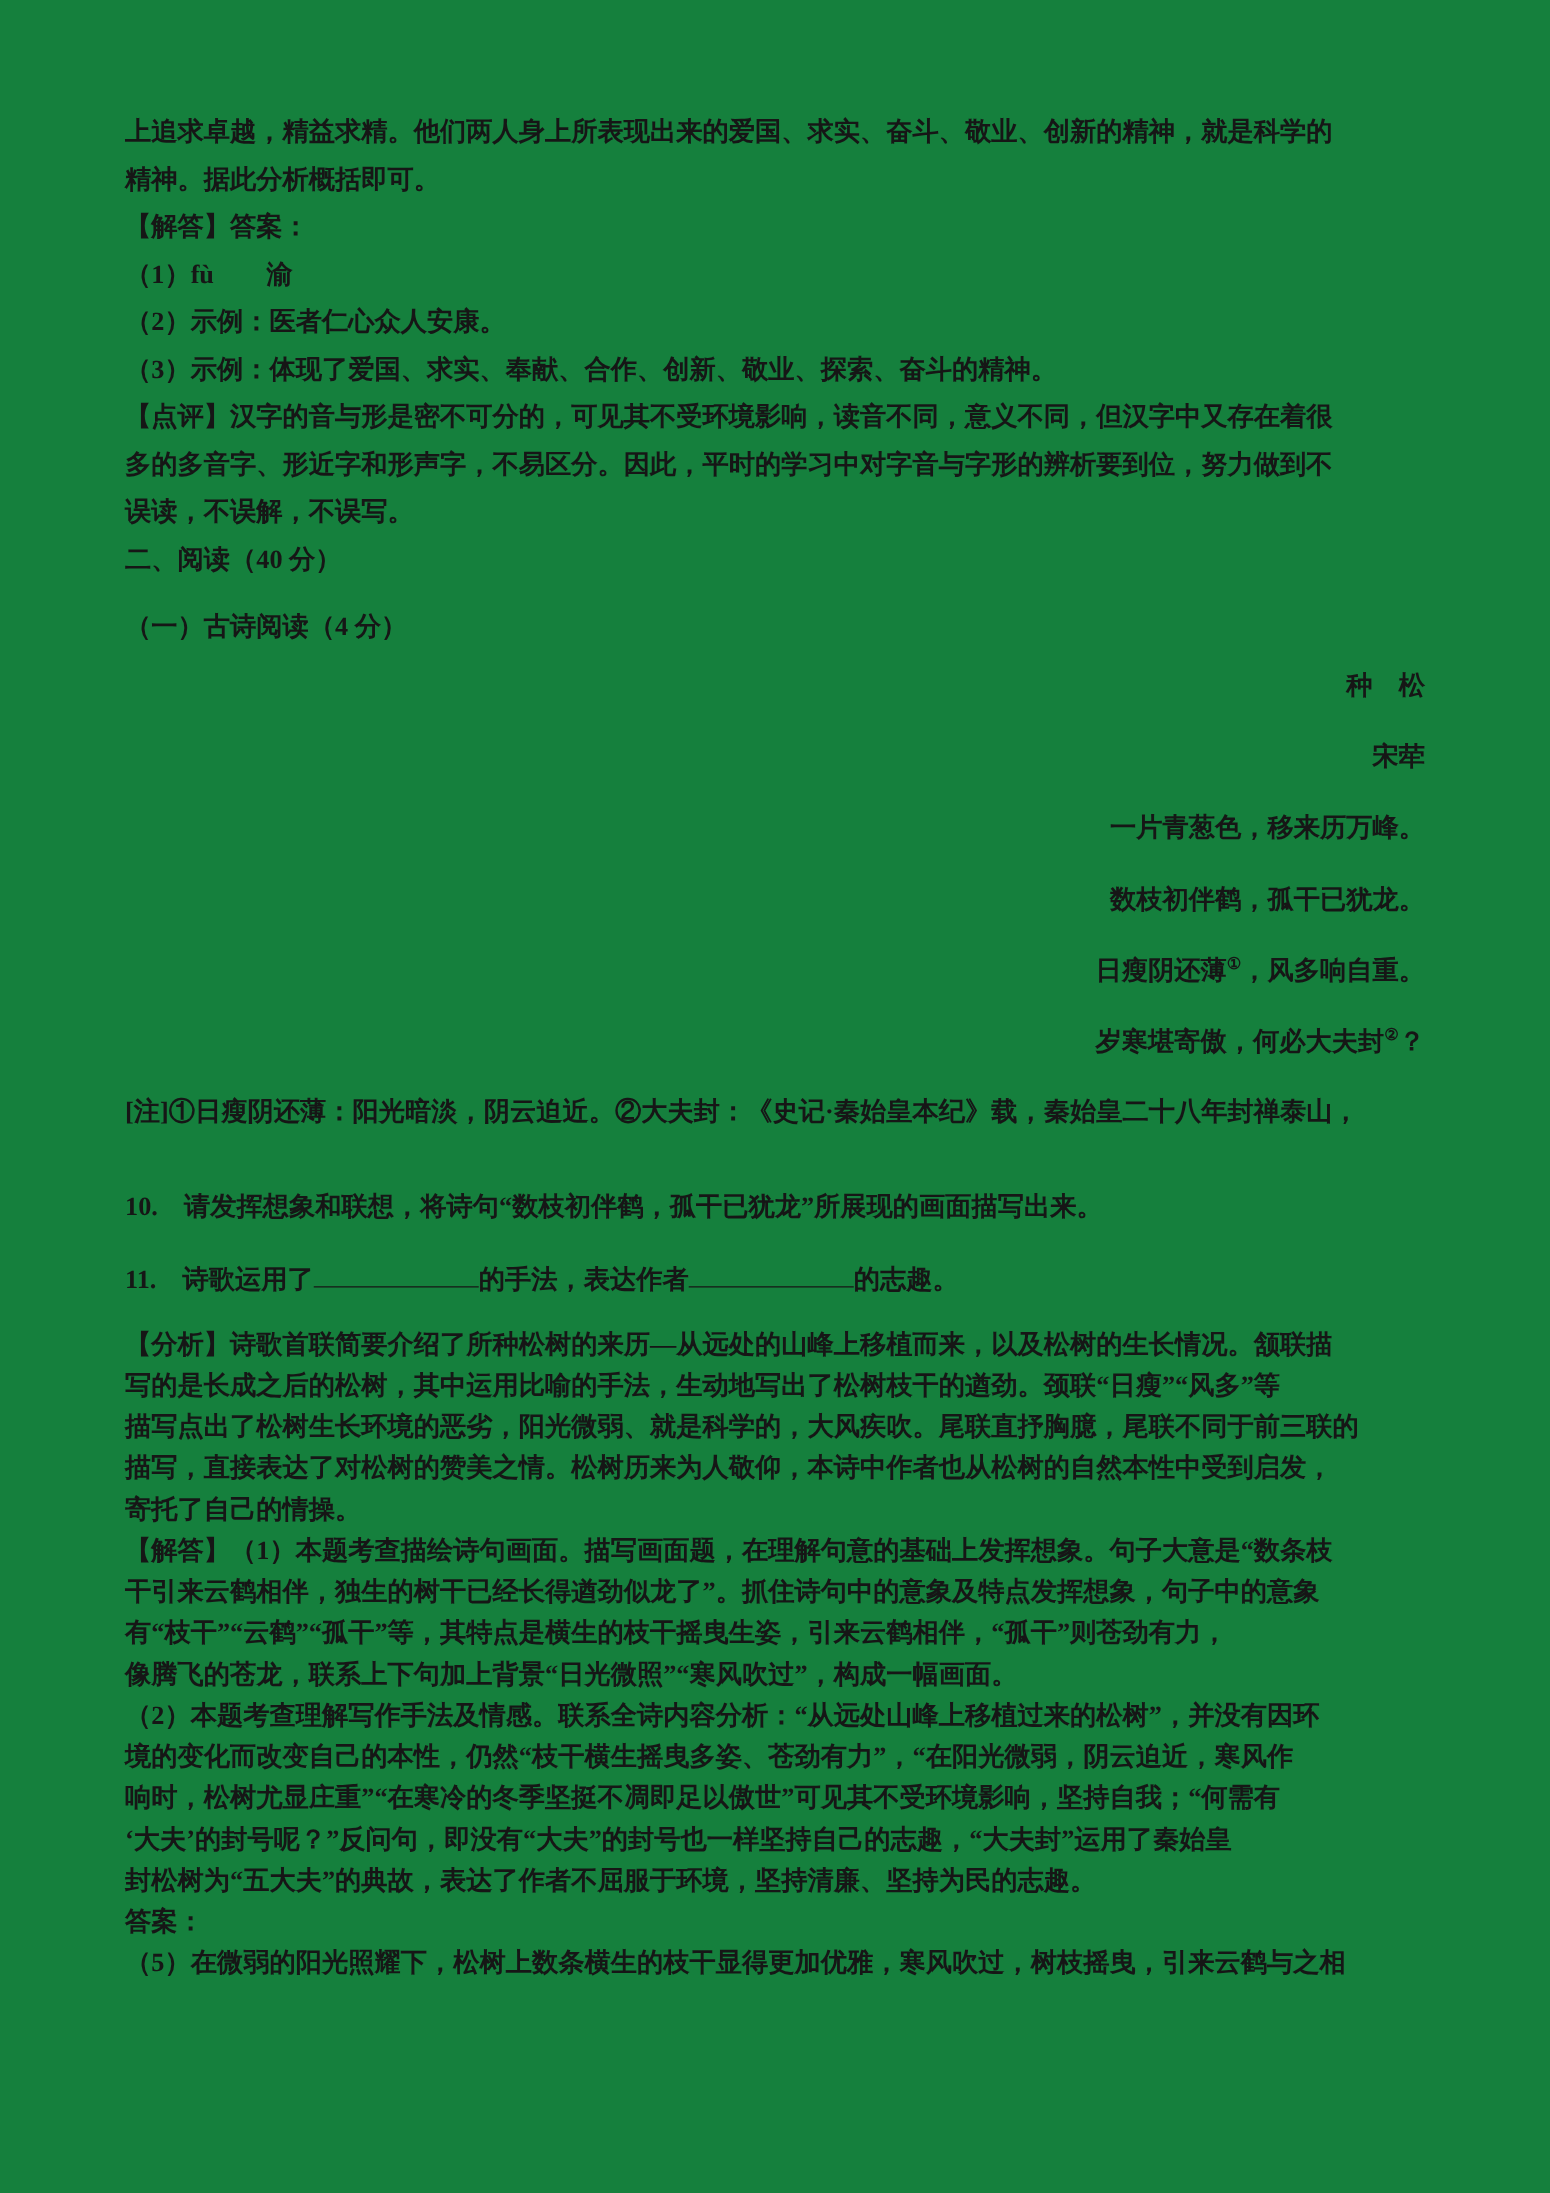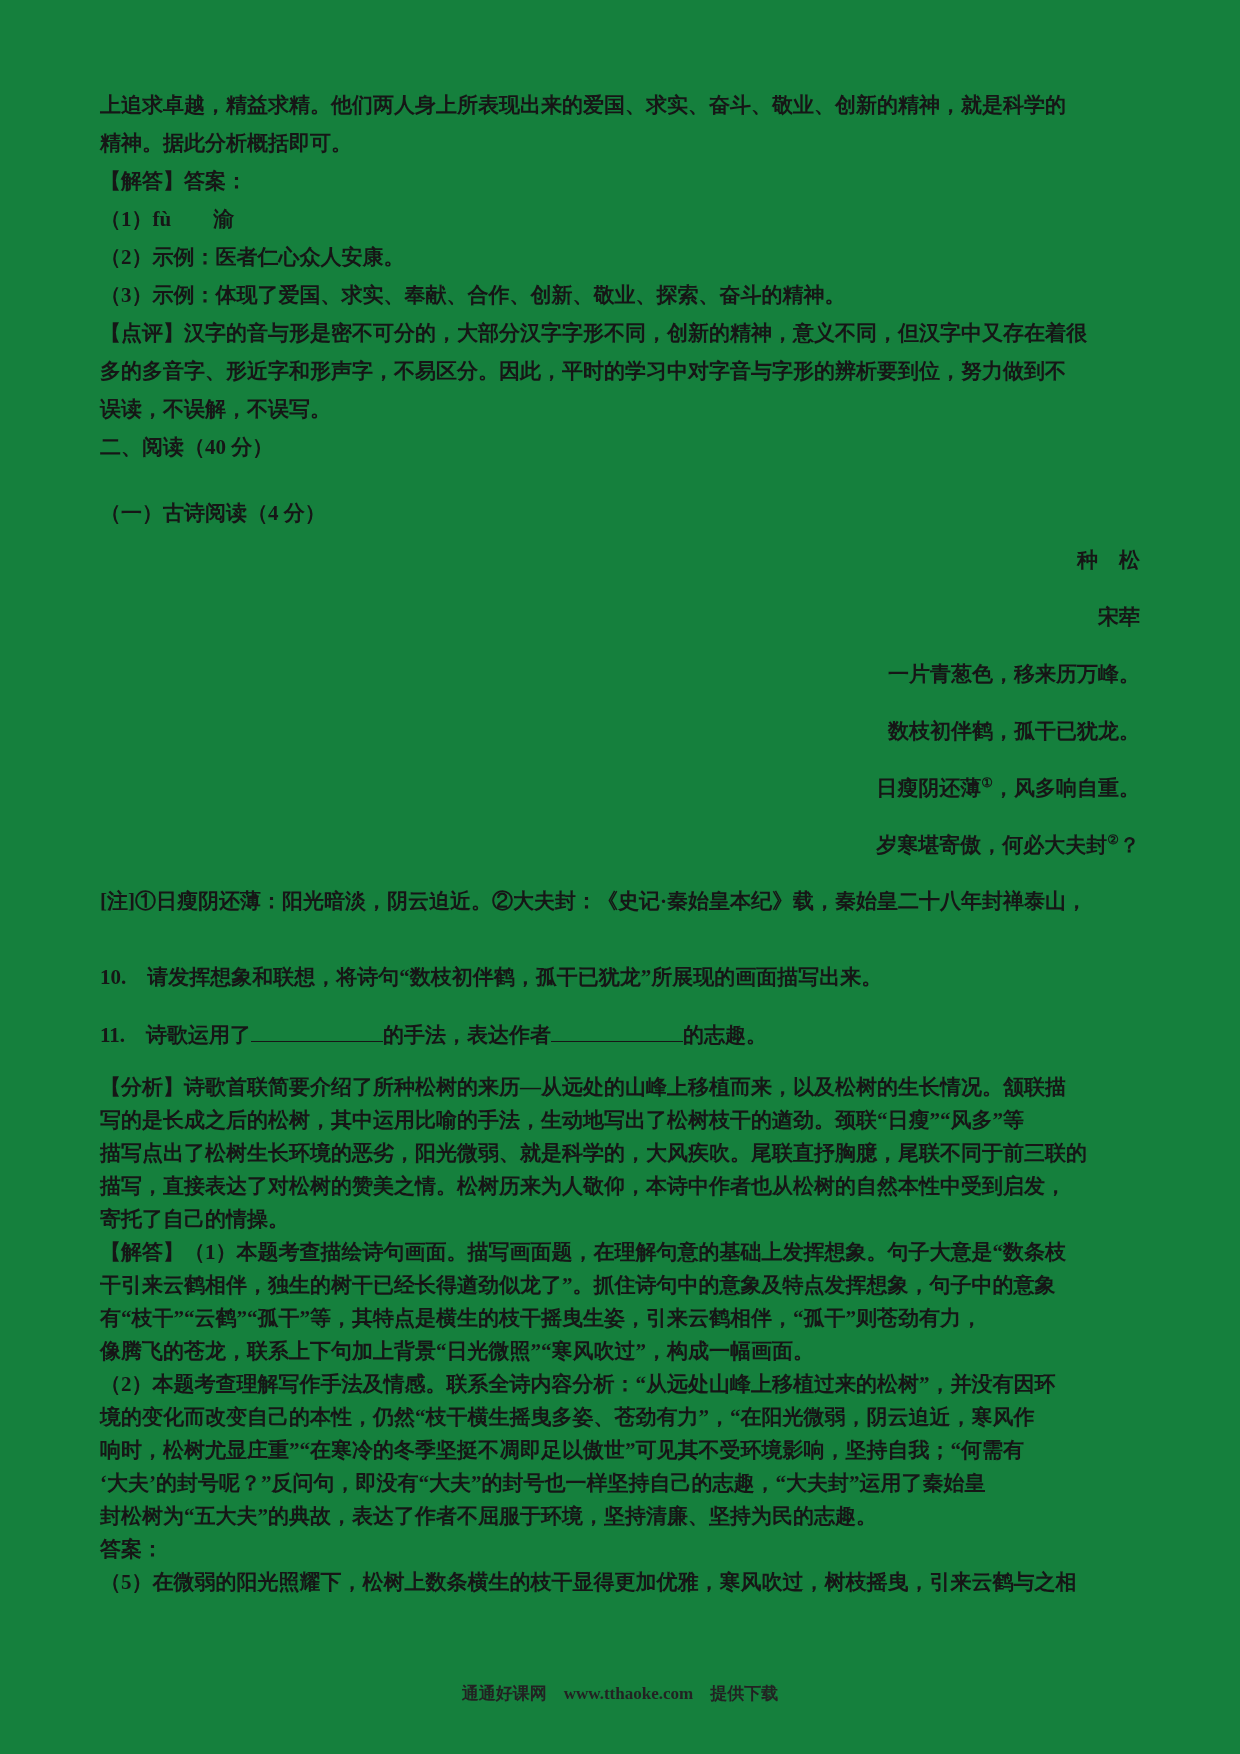--- a/index.html
+++ b/index.html
@@ -11,21 +11,21 @@
     background:#15803d;
     color:#161616;
     font-family:"Liberation Serif","DejaVu Serif",serif;
     font-size:21px;
     overflow:hidden;
     font-weight:bold;
   }
   .content { padding:86px 100px 0 100px; }
   .line { line-height:38px; white-space:nowrap; }
   .dense .line { line-height:33px; }
-  .subsection { margin-top:28px; line-height:38px; white-space:nowrap; }
+  .subsection { margin-top:16px; line-height:38px; white-space:nowrap; }
   .poem { text-align:right; }
   .poem-row { height:57px; line-height:57px; white-space:nowrap; }
   .poem sup { font-size:13px; vertical-align:super; line-height:0; }
   .note { margin-top:8px; }
   .q10 { margin-top:38px; }
   .q11 { margin-top:20px; }
   .analysis { margin-top:17px; }
   .blank {
     display:inline-block;
     width:132px;
@@ -47,21 +47,21 @@
 <div class="page">
   <div class="content">
 
     <div class="para top">
       <div class="line">上追求卓越，精益求精。他们两人身上所表现出来的爱国、求实、奋斗、敬业、创新的精神，就是科学的</div>
       <div class="line">精神。据此分析概括即可。</div>
       <div class="line">【解答】答案：</div>
       <div class="line">（1）fù　　渝</div>
       <div class="line">（2）示例：医者仁心众人安康。</div>
       <div class="line">（3）示例：体现了爱国、求实、奉献、合作、创新、敬业、探索、奋斗的精神。</div>
-      <div class="line">【点评】汉字的音与形是密不可分的，大部分汉字字形不同，创新的精神，意义不同，但汉字中又存在着很</div>
+      <div class="line">【点评】汉字的音与形是密不可分的，可见其不受环境影响，读音不同，意义不同，但汉字中又存在着很</div>
       <div class="line">多的多音字、形近字和形声字，不易区分。因此，平时的学习中对字音与字形的辨析要到位，努力做到不</div>
       <div class="line">误读，不误解，不误写。</div>
       <div class="line">二、阅读（40 分）</div>
     </div>
 
     <div class="subsection">（一）古诗阅读（4 分）</div>
 
     <div class="poem">
       <div class="poem-row">种　松</div>
       <div class="poem-row">宋荦</div>
@@ -96,14 +96,13 @@
       <div class="line">境的变化而改变自己的本性，仍然“枝干横生摇曳多姿、苍劲有力”，“在阳光微弱，阴云迫近，寒风作</div>
       <div class="line">响时，松树尤显庄重”“在寒冷的冬季坚挺不凋即足以傲世”可见其不受环境影响，坚持自我；“何需有</div>
       <div class="line">‘大夫’的封号呢？”反问句，即没有“大夫”的封号也一样坚持自己的志趣，“大夫封”运用了秦始皇</div>
       <div class="line">封松树为“五大夫”的典故，表达了作者不屈服于环境，坚持清廉、坚持为民的志趣。</div>
       <div class="line">答案：</div>
       <div class="line">（5）在微弱的阳光照耀下，松树上数条横生的枝干显得更加优雅，寒风吹过，树枝摇曳，引来云鹤与之相</div>
     </div>
 
   </div>
 
-  <div class="footer">通通好课网　www.tthaoke.com　提供下载</div>
 </div>
 
 </body></html>

